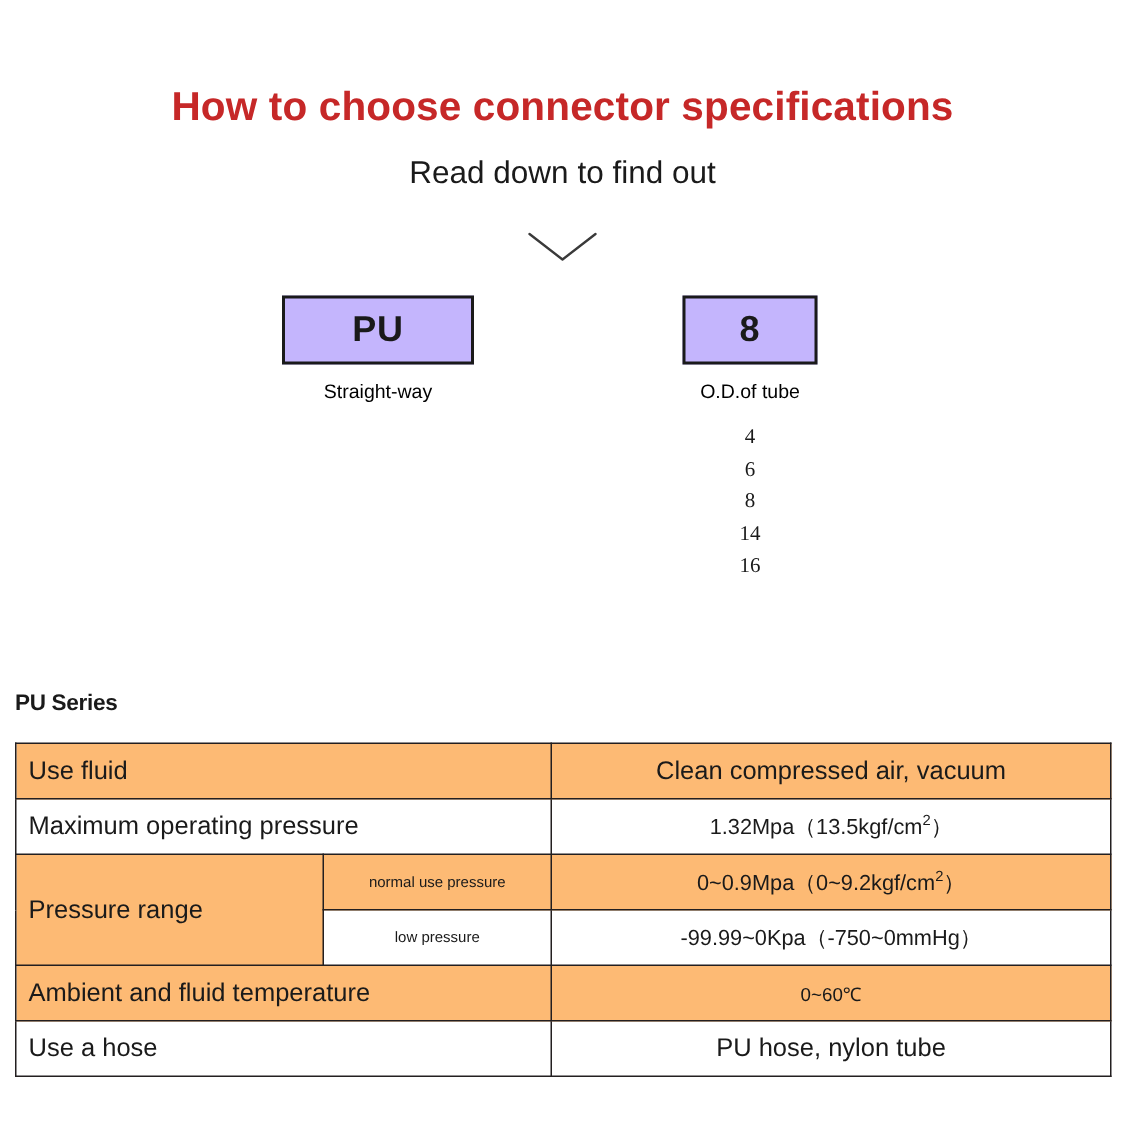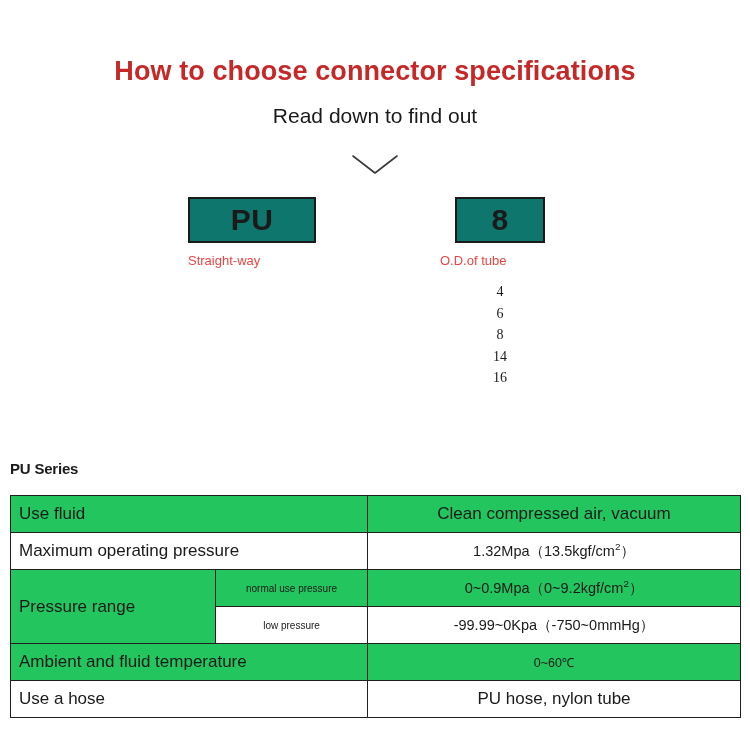--- a/index.html
+++ b/index.html
@@ -50,46 +50,46 @@
     left: 345px;
     width: 60px;
     height: 26px;
   }
   #chevron-wrap svg { display: block; }
 
   
   .code-box {
     position: absolute;
     border: 2px solid #1a1a1a;
-    background: #0f766e;
+    background: #c4b5fd;
     box-sizing: border-box;
     display: flex;
     align-items: center;
     justify-content: center;
-    font-size: 30px;
+    font-size: 24px;
     font-weight: bold;
     letter-spacing: 0.5px;
   }
   #box-series {
     left: 188px;
     top: 197px;
     width: 128px;
     height: 46px;
   }
   #box-size {
     left: 455px;
     top: 197px;
     width: 90px;
     height: 46px;
   }
   .box-caption {
     position: absolute;
-    text-align: left;
+    text-align: center;
     font-size: 13px;
-    color: #ef4444;
+    color: #000000;
     white-space: nowrap;
   }
   #caption-series {
     left: 188px;
     top: 253px;
     width: 128px;
   }
   #caption-size {
     left: 440px;
     top: 253px;
@@ -149,21 +149,21 @@
   #spec-table td.value {
     text-align: center;
   }
   #spec-table td.value.small {
     font-size: 12.5px;
   }
   #spec-table td.value.mid {
     font-size: 14.5px;
   }
   #spec-table tr.alt td {
-    background: #22c55e;
+    background: #fdba74;
   }
   #spec-table td.plain {
     background: #ffffff;
   }
   .sup { font-size: 0.68em; vertical-align: super; }
 </style>
 </head>
 <body>
 
 <div id="main-title">How to choose connector specifications</div>

